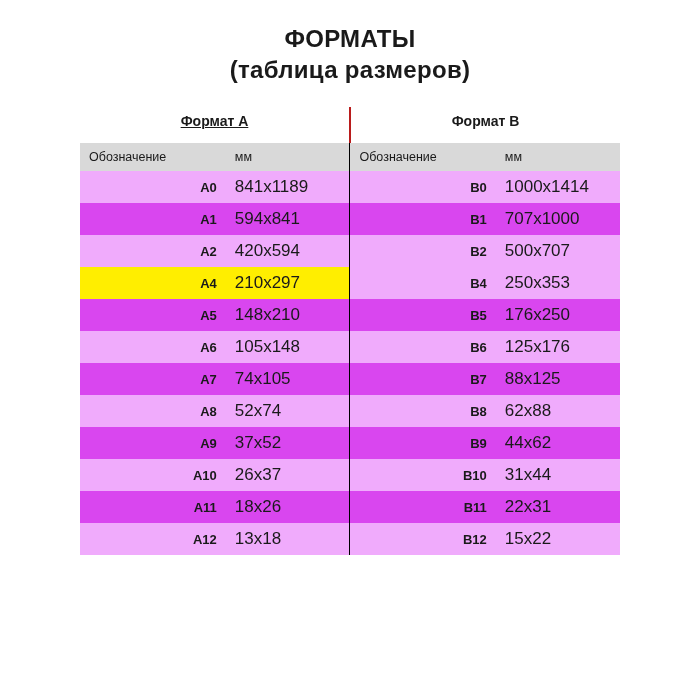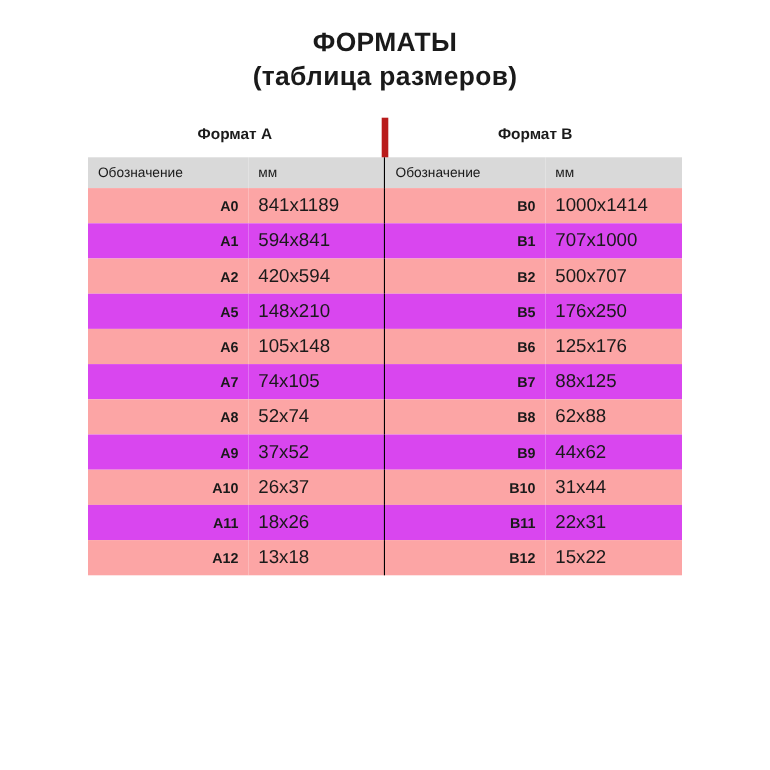--- a/index.html
+++ b/index.html
@@ -44,21 +44,22 @@
   table.formats col.c-value { width: 23%; }
   .grouphead td {
     text-align: center;
     font-weight: bold;
     font-size: 14px;
     padding: 6px 0 14px 0;
     border: none;
     background: #ffffff;
   }
   .grouphead td.sep {
-    border-right: 6px solid #b91c1c;
+    border-right: 2px solid #b91c1c;
+    text-decoration: underline;
   }
   .subhead td {
     background: #d9d9d9;
     font-size: 12.5px;
     padding: 7px 9px;
     border: none;
     color: #1a1a1a;
     margin-left: 27px;
   }
   .subhead td.lbl { text-align: left; }
@@ -79,21 +80,21 @@
   tbody.rows tr td.val {
     text-align: left;
   }
   tbody.rows tr td.sep {
     border-right: 1px solid #000000;
   }
   tbody.rows tr.shade td {
     background: #d946ef;
   }
   tbody.rows tr.plain td {
-    background: #fca5a5;
+    background: #f0abfc;
   }
   tbody.rows tr td.hl {
     background: #ffee00;
   }
 </style>
 </head>
 <body>
 
 <div class="page">
 
@@ -134,20 +135,26 @@
             <td class="val sep">594x841</td>
             <td class="lbl">B1</td>
             <td class="val">707x1000</td>
           </tr>
           <tr class="plain">
             <td class="lbl">А2</td>
             <td class="val sep">420x594</td>
             <td class="lbl">B2</td>
             <td class="val">500x707</td>
           </tr>
+          <tr class="plain">
+            <td class="lbl hl">А4</td>
+            <td class="val sep hl">210x297</td>
+            <td class="lbl">B4</td>
+            <td class="val">250x353</td>
+          </tr>
           <tr class="shade">
             <td class="lbl">А5</td>
             <td class="val sep">148x210</td>
             <td class="lbl">B5</td>
             <td class="val">176x250</td>
           </tr>
           <tr class="plain">
             <td class="lbl">А6</td>
             <td class="val sep">105x148</td>
             <td class="lbl">B6</td>

